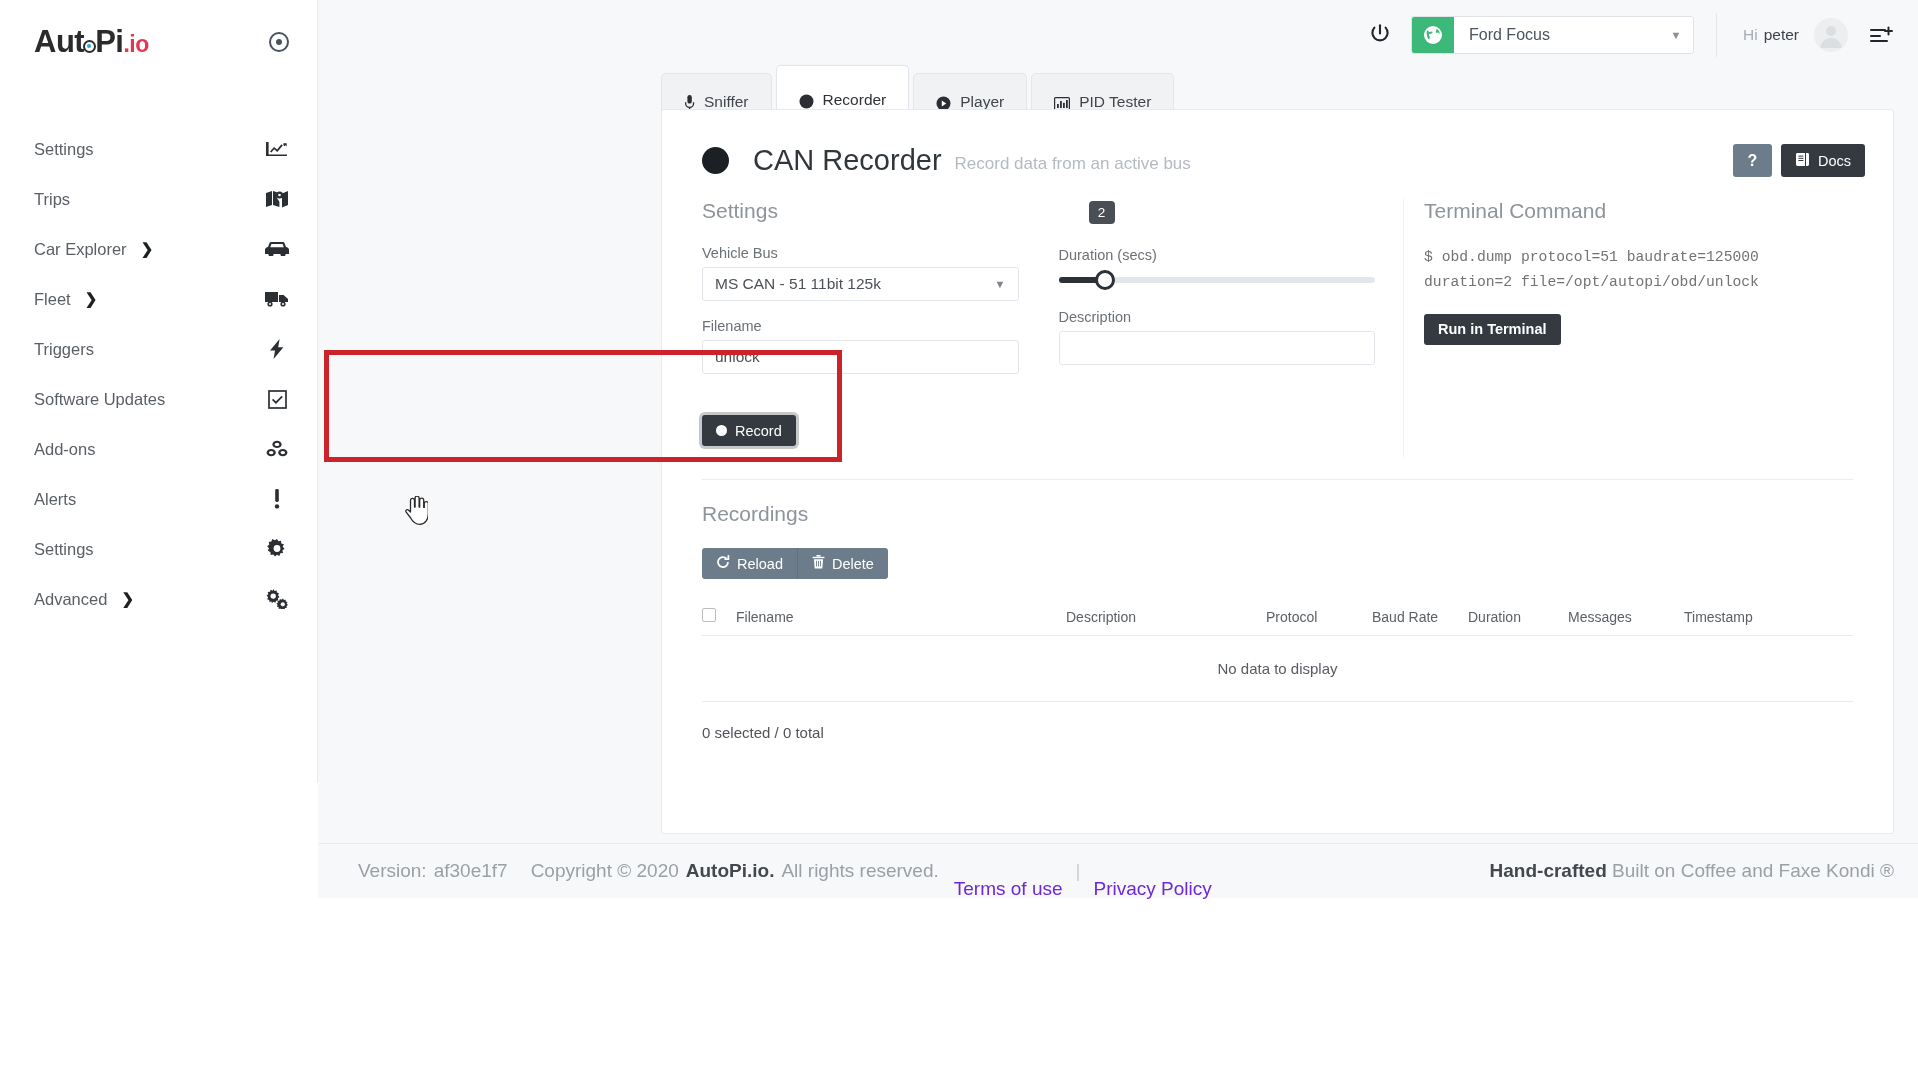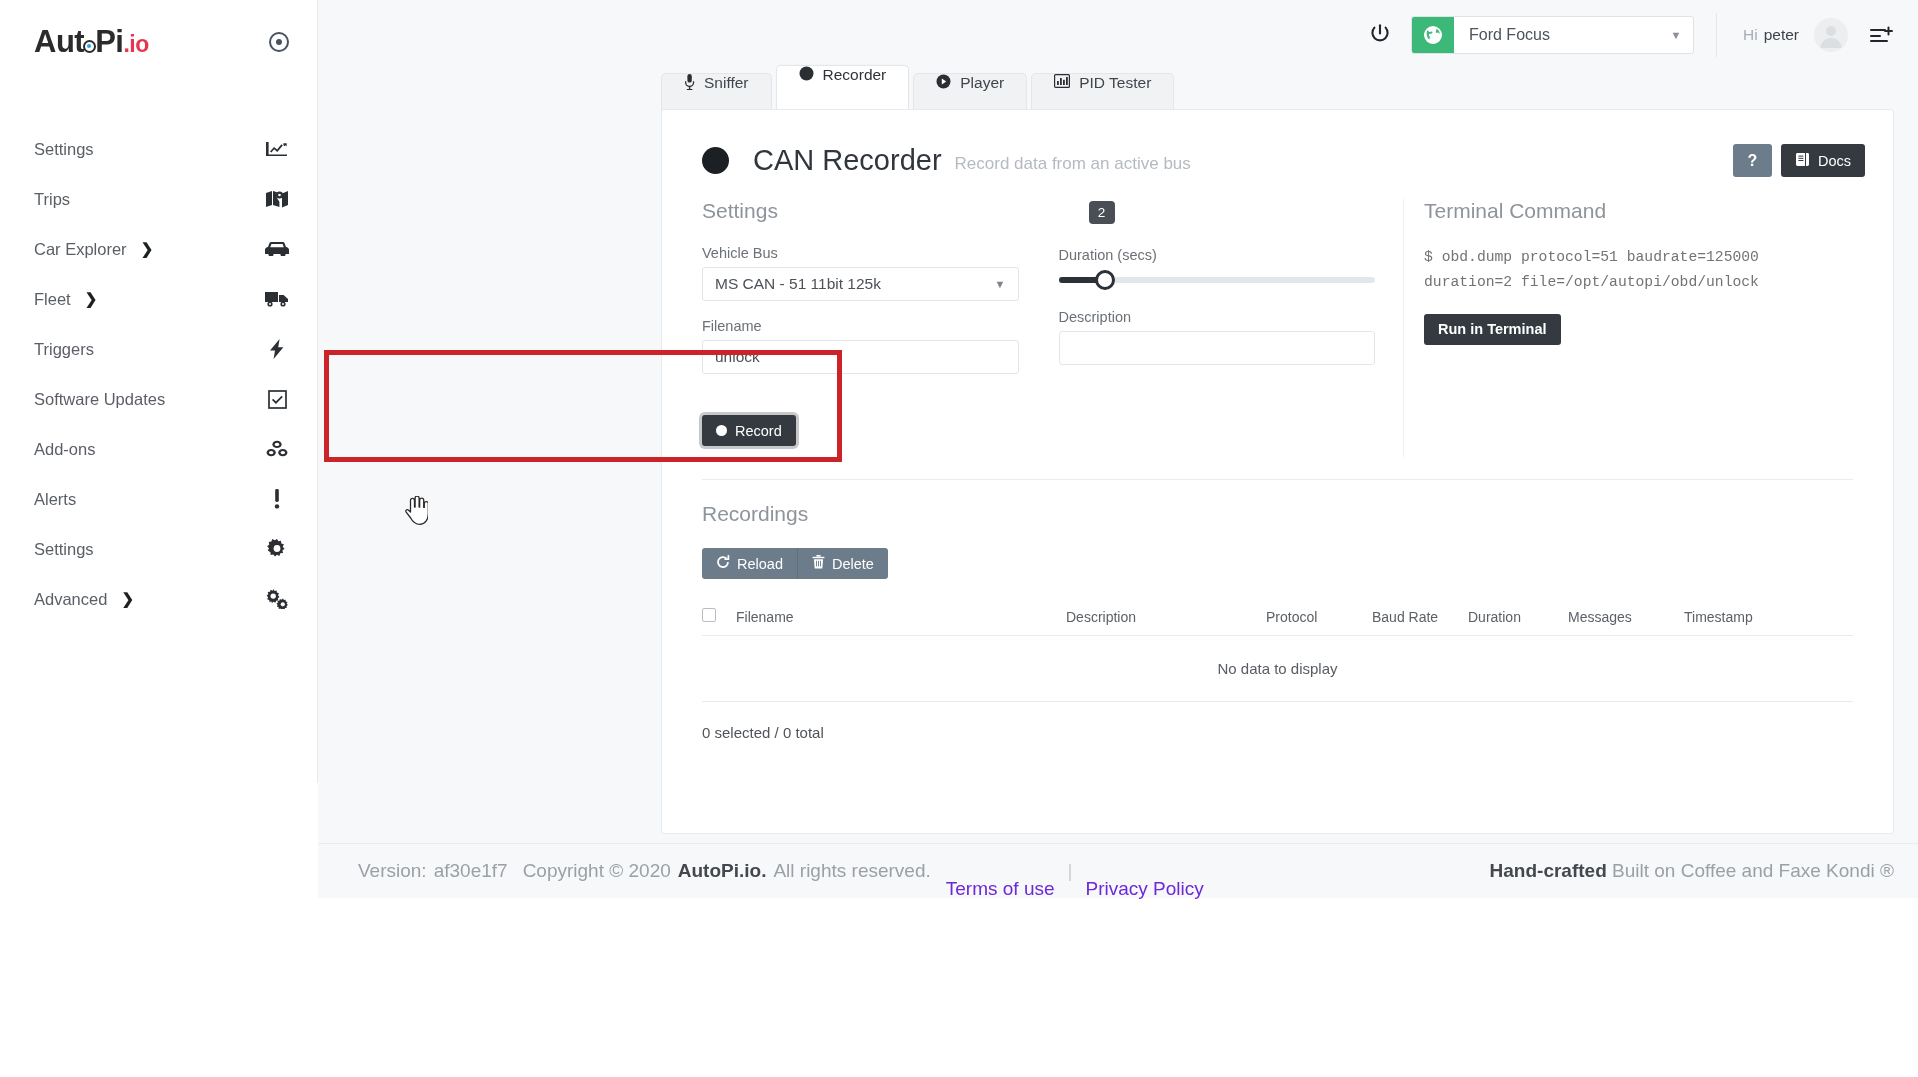--- a/index.html
+++ b/index.html
@@ -112,21 +112,21 @@
     color: #d6d9dd; overflow: hidden;
   }
   .hamburger-plus {
     margin-left: 22px; color: #23272c; cursor: pointer;
     display: flex; align-items: center;
   }
 
   
   .tabs-wrap { padding-left: 343px; display: flex; align-items: flex-end; height: 40px; }
   .tab {
-    display: flex; align-items: flex-start; gap: 9px;
+    display: flex; align-items: flex-end; gap: 9px;
     height: 38px; padding: 0 22px;
     background: #f0f2f4; border: 1px solid #e3e6ea; border-bottom: none;
     border-radius: 5px 5px 0 0; margin-right: 4px;
     font-size: 15.5px; color: #41464c; cursor: pointer; position: relative; top: 2px;
   }
   .tab.active {
     background: #ffffff; border-color: #e3e6ea;
     height: 44px; top: 0; color: #2f3337; z-index: 3;
     box-shadow: 0 -1px 2px rgba(0,0,0,0.02);
   }
@@ -605,21 +605,21 @@
 
         <div class="total-line">0 selected / 0 total</div>
       </div>
 
     </div>
 
     <div class="footer">
       <div class="footer-left">
         <span>Version:</span>
         <span>af30e1f7</span>
-        <span style="margin-left:8px;">Copyright © 2020</span>
+        <span style="margin-left:16px;">Copyright © 2020</span>
         <span class="strong">AutoPi.io.</span>
         <span>All rights reserved.</span>
         <a style="margin-left:8px;">Terms of use</a>
         <span class="sep">|</span>
         <a>Privacy Policy</a>
       </div>
       <div class="footer-right">
         <span class="strong">Hand-crafted</span>
         <span>Built on Coffee and Faxe Kondi ®</span>
       </div>

